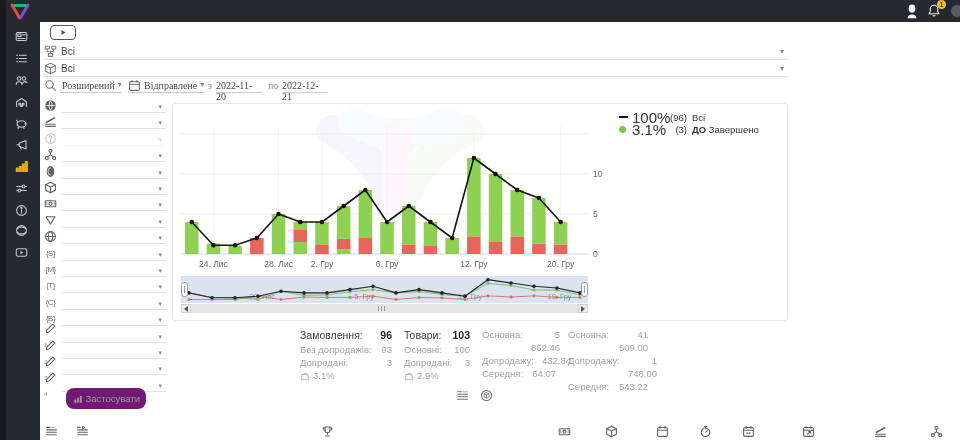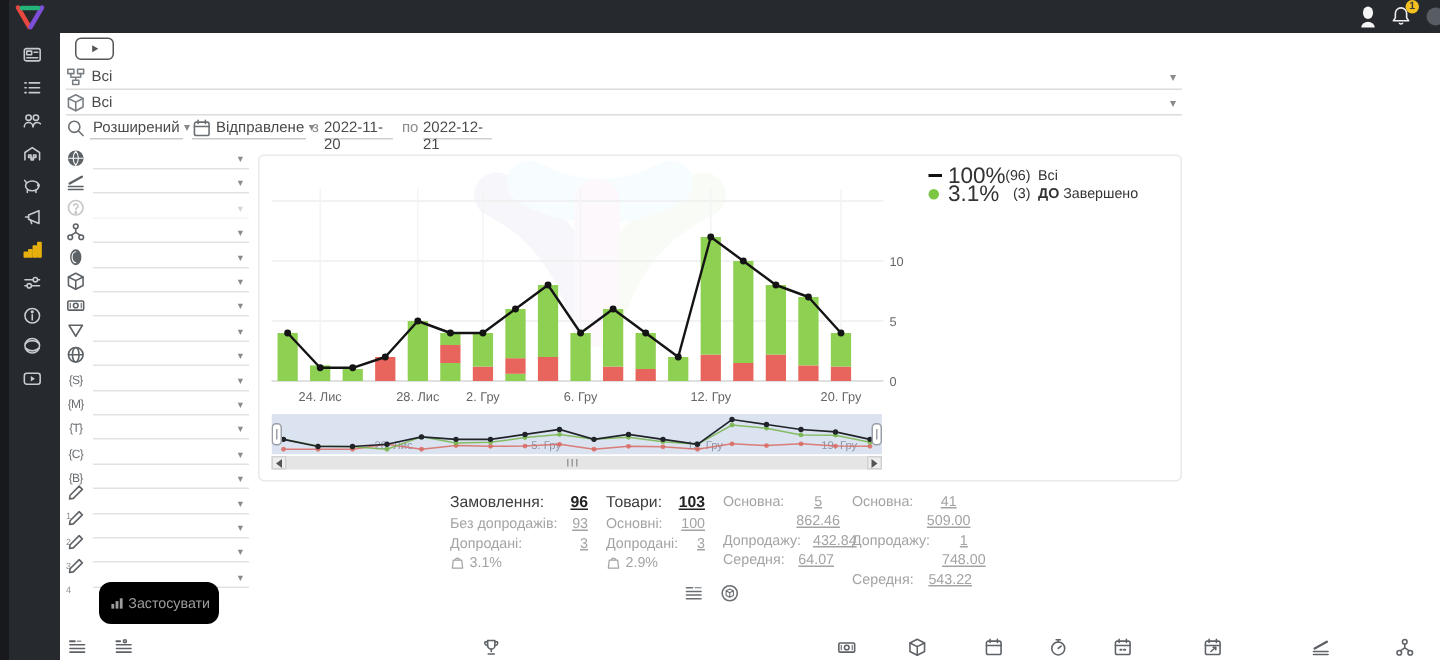--- a/index.html
+++ b/index.html
@@ -22,33 +22,33 @@
   .ic{display:inline-block;vertical-align:middle;}
   .caret{color:#8a8a8a;font-size:8px;line-height:1;}
   
   .video-btn{position:absolute;left:50px;top:25px;width:26px;height:15px;border:1px solid #555;border-radius:4px;
     background:#fff;display:flex;align-items:center;justify-content:center;color:#555;cursor:pointer;padding:0;}
   .selrow{position:absolute;left:44px;width:744px;height:16px;border-bottom:1px solid #dcdcdc;color:#555;}
   .selrow .rowic{position:absolute;left:0;top:1px;color:#7a7f84;}
   .selrow .val{position:absolute;left:17px;top:2px;color:#4a4a4a;}
   .selrow .caret{position:absolute;right:4px;top:4px;}
   .searchrow{position:absolute;left:44px;top:78px;width:744px;height:18px;color:#4a4a4a;}
-  .sr-el{position:absolute;top:0;height:15px;}
+  .sr-el{position:absolute;top:0;height:15px;font-family:Liberation Serif, serif;}
   .grp{display:flex;align-items:center;gap:3px;border-bottom:1px solid #c9c9c9;height:15px;cursor:pointer;}
   .lab{color:#8b8b8b;}
   .dateval{border-bottom:1px solid #cfcfcf;height:15px;cursor:text;}
   
   .frow{position:absolute;left:44px;width:122px;height:15px;}
   .frow .fic{position:absolute;left:0;top:0;width:13px;height:13px;color:#5d6266;display:flex;align-items:center;justify-content:center;}
   .frow .fsel{position:absolute;left:18px;right:0;top:0;height:14px;border-bottom:1px solid #e2e2e2;cursor:pointer;}
   .frow .caret{position:absolute;right:4px;top:4px;font-size:7px;}
   .frow.disabled{opacity:.35;}
   .bracetxt{font-size:8px;color:#6a6f73;letter-spacing:-0.5px;}
   .pensub{font-size:6px;color:#8a8f93;vertical-align:sub;}
-  .apply-btn{position:absolute;left:66px;top:388px;width:80px;height:28px;border:none;border-radius:8px;background:#000000;
+  .apply-btn{position:absolute;left:66px;top:388px;width:80px;height:21px;border:none;border-radius:8px;background:#701a75;
     color:#9d9d9d;font-size:9.5px;display:flex;align-items:center;justify-content:flex-end;gap:3px;cursor:pointer;font-family:inherit;}
   
   .panel{position:absolute;left:172px;top:103px;width:616px;height:218px;border:1px solid #e9e9e9;border-radius:4px;background:#fff;}
   .watermark{position:absolute;left:120px;top:0px;opacity:0.09;pointer-events:none;}
   .mainchart{position:absolute;left:0;top:0;}
   .legend{position:absolute;left:446px;top:7px;width:166px;}
   .lrow{display:flex;align-items:center;height:12.5px;cursor:pointer;}
   .lmark{width:13px;display:flex;align-items:center;}
   .ldot{width:7px;height:7px;border-radius:50%;}
   .ldash{width:9px;height:2px;background:#111;}
@@ -62,21 +62,21 @@
   .tri.l{border-right:4px solid #555;}
   .tri.r{border-left:4px solid #555;}
   .grip{position:absolute;left:50%;top:2px;margin-left:-7px;display:flex;gap:2px;cursor:grab;}
   .grip i{display:block;width:1px;height:5px;background:#9a9a9a;}
   
   .stats{position:absolute;left:300px;top:328px;display:flex;}
   .scol{margin-right:12px;}
   .srow{display:flex;justify-content:space-between;line-height:13px;color:#a3a3a3;font-size:9.5px;gap:8px;}
   .srow.title{color:#3d3d3d;font-size:10.5px;line-height:15px;}
   .srow.title .sval{font-weight:bold;color:#222;}
-  .srow .sval{text-align:center;text-decoration:underline;}
+  .srow .sval{text-align:right;}
   .sfoot{display:flex;align-items:center;gap:3px;color:#a3a3a3;font-size:9.5px;line-height:13px;}
   .result-icons{position:absolute;left:456px;top:389px;display:flex;gap:11px;color:#6a6f73;}
   .result-icons .ric{cursor:pointer;}
   
   .btb-ic{position:absolute;top:424px;width:15px;height:15px;color:#5f6368;cursor:pointer;display:flex;align-items:center;justify-content:center;}
 </style>
 </head>
 <body>
 
 <div class="screen">

